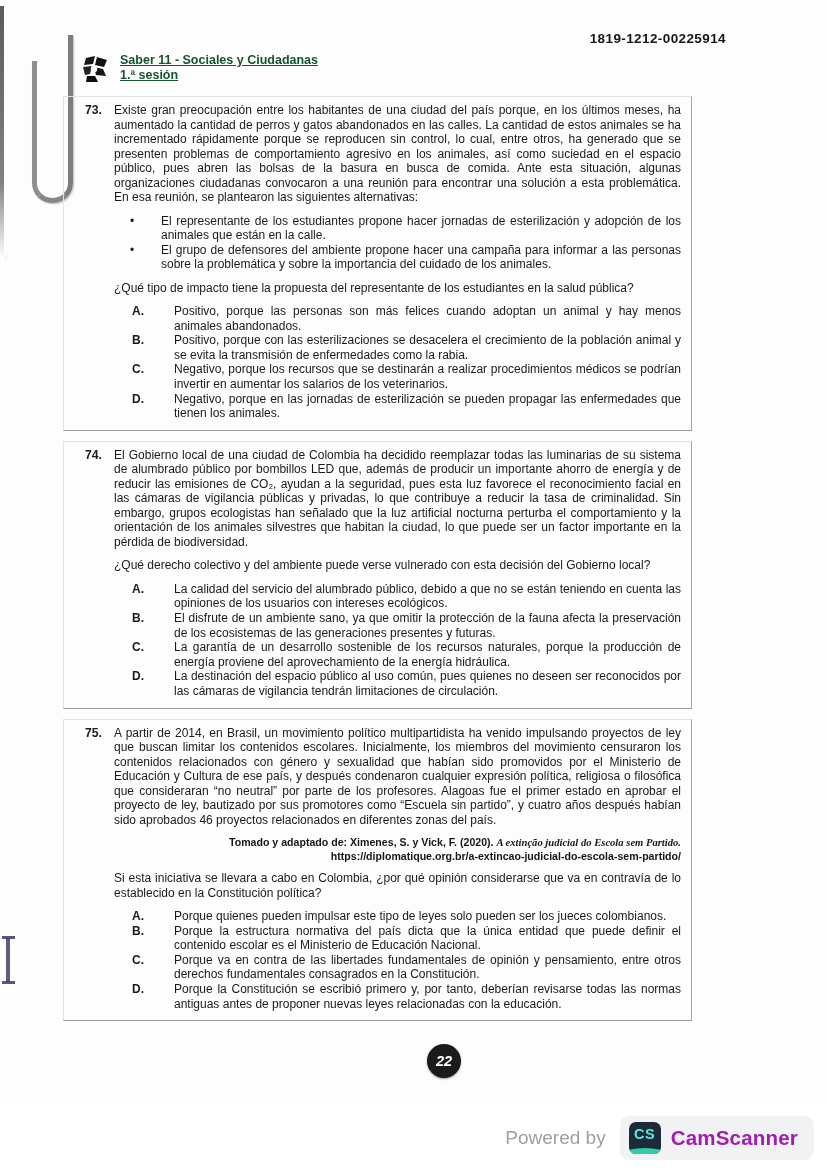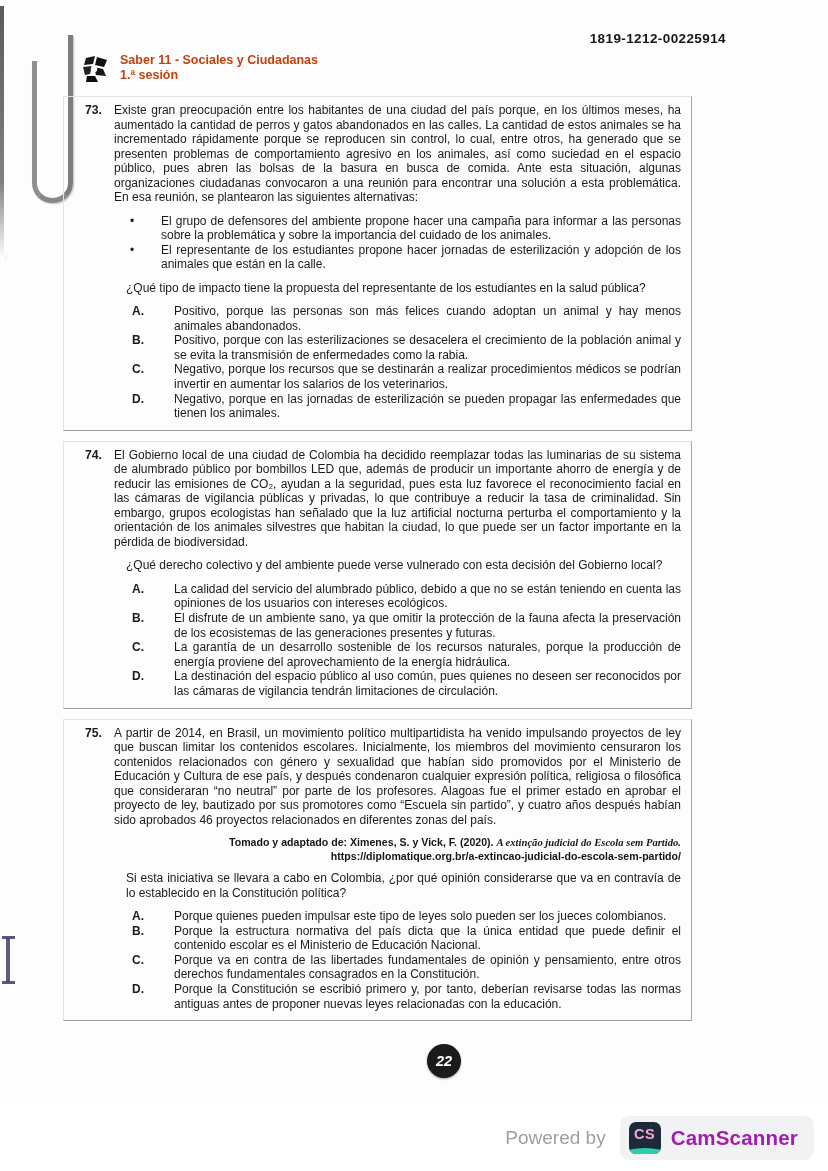--- a/index.html
+++ b/index.html
@@ -53,21 +53,21 @@
   
   .sheet-id {
     position: absolute; top: 31px; right: 102px;
     font-size: 13.5px; font-weight: 600; letter-spacing: .4px; color: #161616; text-align: center;
   }
   .brand {
     position: absolute; top: 53px; left: 80px;
     display: flex; align-items: flex-start; gap: 10px;
   }
   .brand-logo { width: 30px; height: 30px; flex: 0 0 auto; margin-top: 1px; }
-  .brand-text { font-size: 12.5px; line-height: 15px; font-weight: 700; color: #c2410c; }
+  .brand-text { font-size: 12.5px; line-height: 15px; font-weight: 700; color: #14532d; text-decoration: underline; }
 
   
   .questions {
     position: absolute; top: 96px; left: 63px; width: 629px;
   }
   .question {
     border: 1px solid #e3e3e3;
     border-right-color: #a6a6a6;
     border-bottom-color: #9c9c9c;
     padding: 6px 10px 9px 21px;
@@ -82,21 +82,21 @@
   .q-body { flex: 1; min-width: 0; }
   .statement {
     font-size: 12px; line-height: 14.5px; text-align: justify;
     margin-bottom: 9px;
   }
   .bullets { margin-bottom: 9px; }
   .bullet { display: flex; padding-left: 16px; }
   .bullet .dot { width: 31px; flex: 0 0 auto; font-size: 12px; line-height: 14.5px; }
   .bullet .dot::before { content: "•"; }
   .bullet .btext { flex: 1; font-size: 12px; line-height: 14.5px; text-align: justify; }
-  .prompt { font-size: 12px; line-height: 14.5px; margin-bottom: 9px; text-align: justify; margin-left: 12px; }
+  .prompt { font-size: 12px; line-height: 14.5px; margin-bottom: 9px; text-align: justify; }
   .options .option { display: flex; padding-left: 18px; }
   .options .letter { width: 42px; flex: 0 0 auto; font-weight: 700; font-size: 12px; line-height: 14.6px; }
   .options .otext { flex: 1; font-size: 12px; line-height: 14.6px; text-align: justify; }
 
   .citation {
     text-align: right; margin: 2px 0 8px 0;
     font-size: 10.6px; line-height: 13.5px; color: #161616;
   }
   .citation .cite-prefix { font-weight: 700; }
   .citation .cite-title { font-family: "Liberation Serif", serif; font-style: italic; font-weight: 600; }
@@ -124,21 +124,21 @@
   .cs-badge {
     display: flex; align-items: center; gap: 10px;
     background: #f1f2f4; border-radius: 9px; padding: 6px 16px 6px 9px;
   }
   .cs-icon {
     width: 32px; height: 32px; border-radius: 7px;
     background: #1c2a3a; position: relative; overflow: hidden;
     display: flex; align-items: flex-start; justify-content: center;
   }
   .cs-icon .cs-letters {
-    color: #f9a8d4; font-weight: 700; font-size: 14.5px; line-height: 25px;
+    color: #5eead4; font-weight: 700; font-size: 14.5px; line-height: 25px;
     letter-spacing: .5px;
   }
   .cs-icon::after {
     content: ""; position: absolute; left: -4px; bottom: -5px;
     width: 40px; height: 11px; border-radius: 50% 50% 0 0;
     background: #2ecfa5;
   }
   .cs-name { font-size: 20.5px; font-weight: 700; color: #a21caf; letter-spacing: .2px; }
 </style>
 </head>
@@ -175,25 +175,25 @@
 <div class="questions">
 
   <div class="question">
     <div class="q-row">
       <div class="q-num">73.</div>
       <div class="q-body">
         <p class="statement">Existe gran preocupación entre los habitantes de una ciudad del país porque, en los últimos meses, ha aumentado la cantidad de perros y gatos abandonados en las calles. La cantidad de estos animales se ha incrementado rápidamente porque se reproducen sin control, lo cual, entre otros, ha generado que se presenten problemas de comportamiento agresivo en los animales, así como suciedad en el espacio público, pues abren las bolsas de la basura en busca de comida. Ante esta situación, algunas organizaciones ciudadanas convocaron a una reunión para encontrar una solución a esta problemática. En esa reunión, se plantearon las siguientes alternativas:</p>
         <div class="bullets">
           <div class="bullet">
             <span class="dot"></span>
-            <span class="btext">El grupo de defensores del ambiente propone hacer una campaña para informar a las personas sobre la problemática y sobre la importancia del cuidado de los animales.</span>
+            <span class="btext">El representante de los estudiantes propone hacer jornadas de esterilización y adopción de los animales que están en la calle.</span>
           </div>
           <div class="bullet">
             <span class="dot"></span>
-            <span class="btext">El representante de los estudiantes propone hacer jornadas de esterilización y adopción de los animales que están en la calle.</span>
+            <span class="btext">El grupo de defensores del ambiente propone hacer una campaña para informar a las personas sobre la problemática y sobre la importancia del cuidado de los animales.</span>
           </div>
         </div>
         <p class="prompt">¿Qué tipo de impacto tiene la propuesta del representante de los estudiantes en la salud pública?</p>
         <div class="options">
           <div class="option">
             <span class="letter">A.</span>
             <span class="otext">Positivo, porque las personas son más felices cuando adoptan un animal y hay menos animales abandonados.</span>
           </div>
           <div class="option">
             <span class="letter">B.</span>

